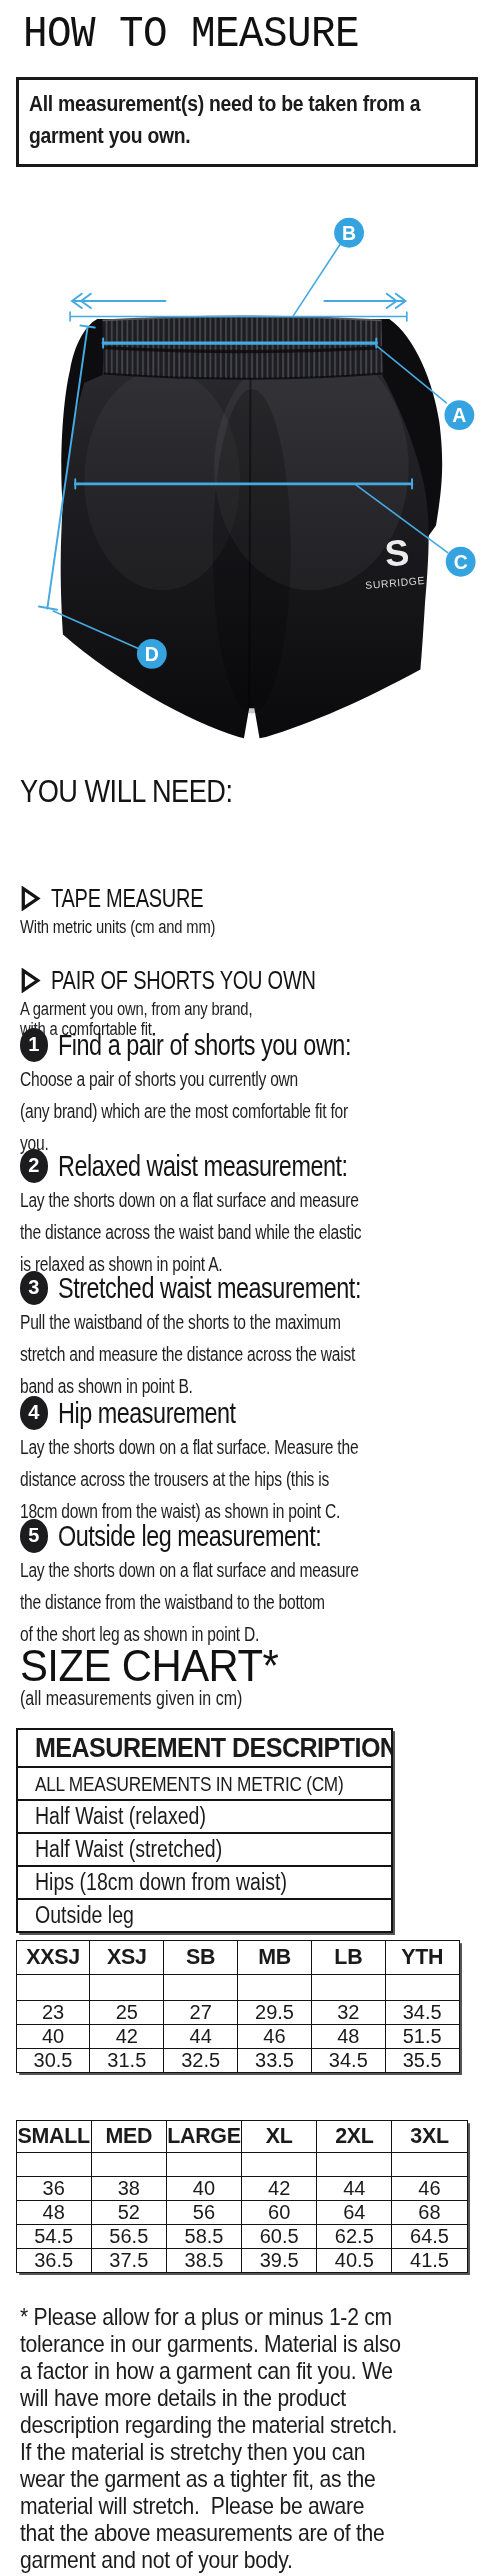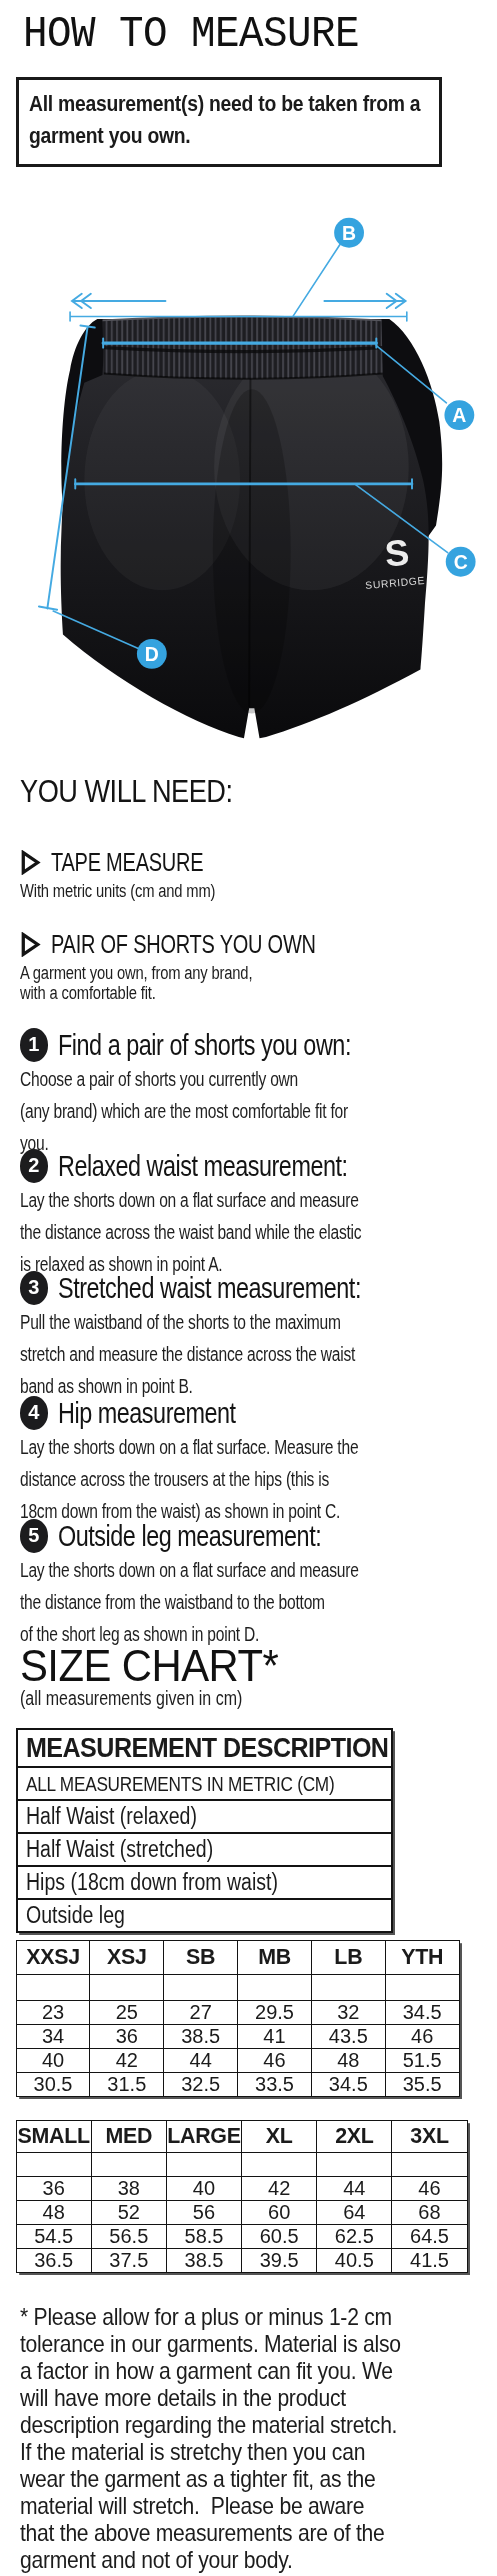--- a/index.html
+++ b/index.html
@@ -5,46 +5,46 @@
   html,body{margin:0;padding:0;background:#fff;}
   body{font-family:"Liberation Sans",sans-serif;color:#1b1b1b;}
   .page{position:relative;width:497px;height:2576px;background:#fff;overflow:hidden;}
   
   .cx{display:inline-block;transform-origin:0 50%;white-space:pre;}
   .cxb{display:block;transform-origin:0 0;white-space:pre;}
   .s78{transform:scaleX(.78);} .s80{transform:scaleX(.80);} .s82{transform:scaleX(.82);}
   .s85{transform:scaleX(.85);} .s88{transform:scaleX(.88);} .s93{transform:scaleX(.93);}
 
   .h1{position:absolute;left:23.4px;top:9px;font-size:44px;font-weight:400;letter-spacing:-0.6px;color:#111;font-family:Liberation Mono, monospace;}
-  .notebox{position:absolute;left:16px;top:77px;width:426px;height:90px;border:3.2px solid #191919;box-sizing:border-box;padding:7.8px 10.4px;}
+  .notebox{position:absolute;left:16px;top:77px;width:462px;height:90px;border:3.2px solid #191919;box-sizing:border-box;padding:7.8px 10.4px;}
   .notebox .t{font-size:22px;font-weight:700;line-height:32px;letter-spacing:-0.3px;}
 
   .figure{position:absolute;left:0;top:188px;width:497px;height:571px;}
 
   .ywn{position:absolute;left:19.5px;top:773px;font-size:32px;letter-spacing:-0.6px;color:#141414;}
 
   .item{position:absolute;left:19.5px;}
-  .item .head{display:flex;align-items:center;gap:10.4px;height:30px;}
+  .item .head{display:flex;align-items:center;gap:10.4px;height:30px;margin-top:36px;}
   .item .ititle{font-size:25px;letter-spacing:-0.3px;color:#141414;}
   .item .idesc{margin-top:5.2px;font-size:18px;line-height:19.5px;letter-spacing:-0.2px;color:#1e1e1e;}
   .tri svg{display:block;}
 
   .step{position:absolute;left:19.5px;}
   .step .head{display:flex;align-items:center;gap:10.4px;height:35px;}
   .stepnum{flex:0 0 auto;width:28.6px;height:34px;border-radius:50%;background:#1c1c1e;color:#fff;
            font-size:20px;font-weight:700;display:flex;align-items:center;justify-content:center;}
   .step .title{font-size:30px;letter-spacing:-0.6px;color:#141414;}
   .step .body{margin-top:1.3px;font-size:19.5px;line-height:32px;letter-spacing:-0.3px;color:#1f1f1f;}
 
   .sizechart-h{position:absolute;left:19.5px;top:1640px;font-size:45px;letter-spacing:-0.6px;color:#111;}
   .sizechart-sub{position:absolute;left:19.5px;top:1687px;font-size:20px;color:#1e1e1e;}
 
   .desc-table{position:absolute;left:15.6px;top:1728px;width:377px;border:2.6px solid #131313;box-sizing:border-box;
               background:#fff;box-shadow:2.6px 2.6px 0 -0.6px #555;}
-  .desc-row{height:31px;border-top:2.6px solid #131313;display:flex;align-items:center;padding-left:8px;font-size:23px;overflow:hidden;}
+  .desc-row{height:31px;border-top:2.6px solid #131313;display:flex;align-items:center;padding-left:17px;font-size:23px;overflow:hidden;}
   .desc-row.hdr{height:36px;border-top:none;font-size:27px;font-weight:700;letter-spacing:-0.6px;}
   .desc-row.metric{font-weight:400;font-size:21px;letter-spacing:-0.3px;}
 
   table.sizes{position:absolute;border-collapse:collapse;table-layout:fixed;background:#fff;box-shadow:2.6px 2.6px 0 -0.6px #555;}
   table.sizes th,table.sizes td{border:1.9px solid #131313;text-align:center;vertical-align:middle;padding:0;}
   table.sizes th{font-size:21.4px;font-weight:700;height:33px;letter-spacing:-0.3px;}
   table.sizes td{font-size:20px;height:22px;}
   table.sizes tr.spacer td{height:25px;}
   #junior-table{left:15.6px;top:1940px;width:444px;}
   #adult-table{left:15.6px;top:2120px;width:452px;}
@@ -270,28 +270,20 @@
         </tr>
         <tr>
           <td>23</td>
           <td>25</td>
           <td>27</td>
           <td>29.5</td>
           <td>32</td>
           <td>34.5</td>
         </tr>
         <tr>
-          <td>34</td>
-          <td>36</td>
-          <td>38.5</td>
-          <td>41</td>
-          <td>43.5</td>
-          <td>46</td>
-        </tr>
-        <tr>
           <td>40</td>
           <td>42</td>
           <td>44</td>
           <td>46</td>
           <td>48</td>
           <td>51.5</td>
         </tr>
         <tr>
           <td>30.5</td>
           <td>31.5</td>

